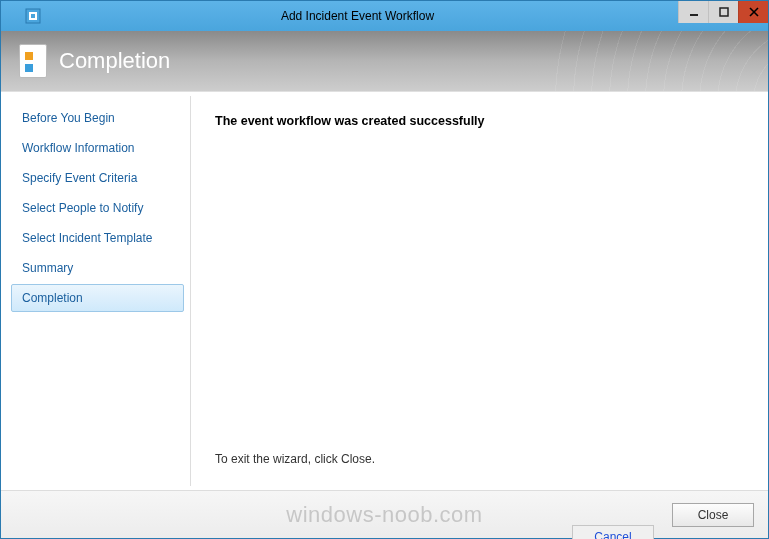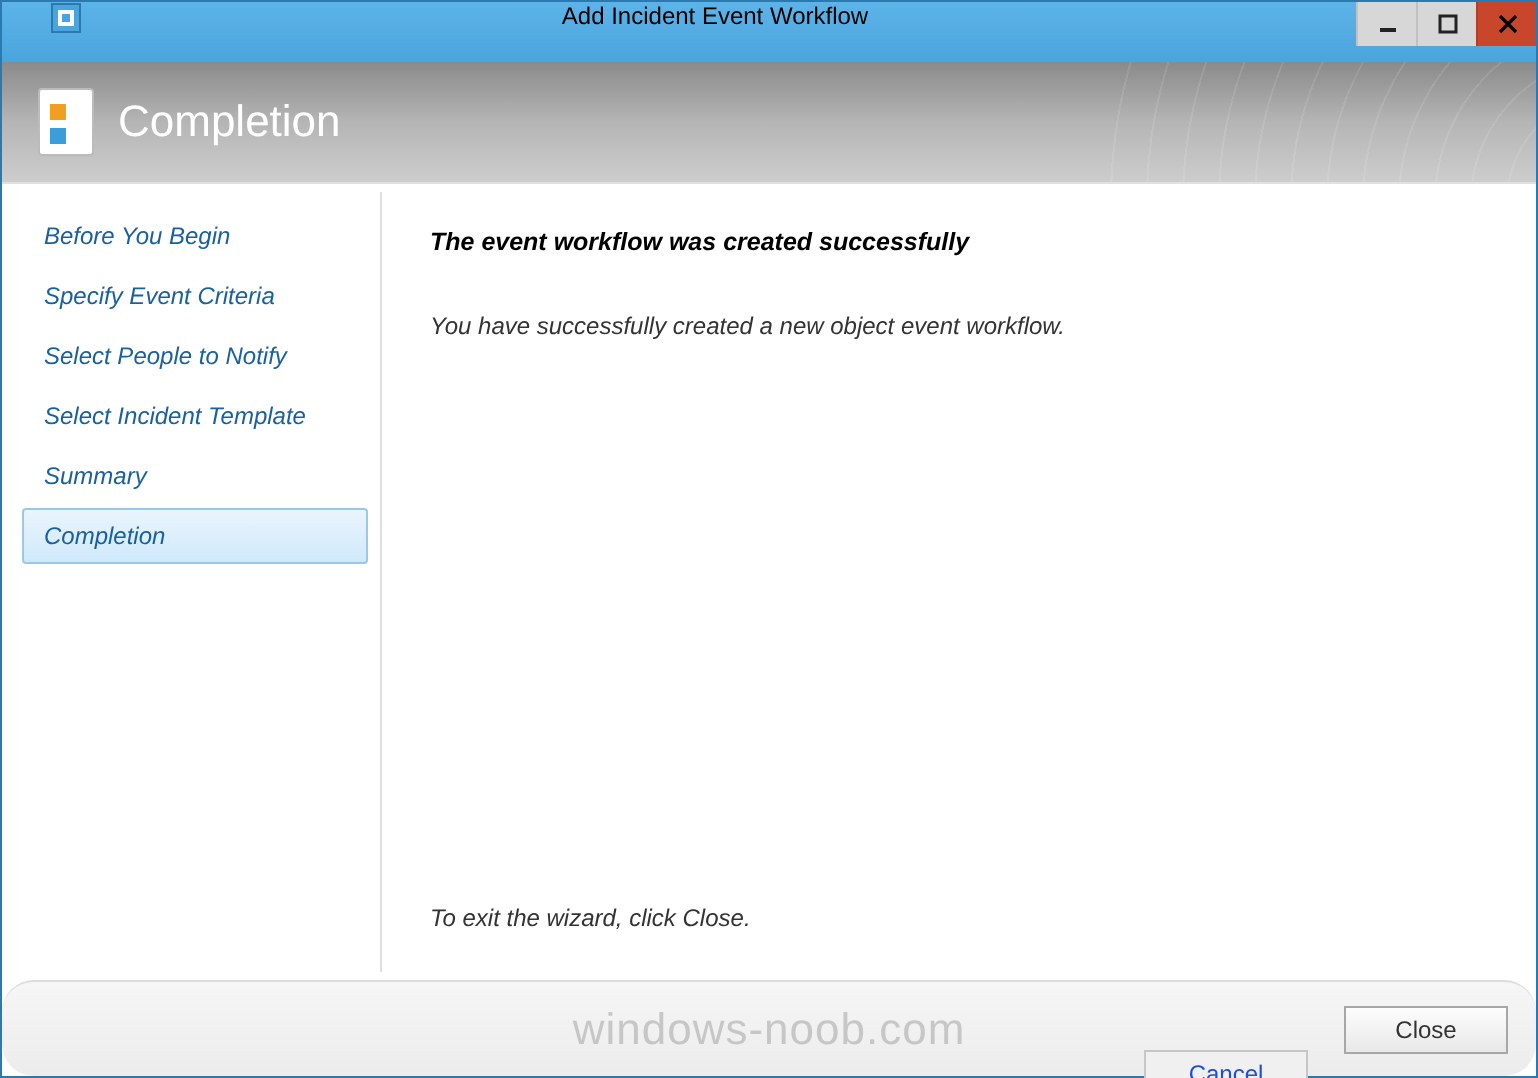--- a/index.html
+++ b/index.html
@@ -19,20 +19,21 @@
       height: 539px;
       border: 1px solid #2a7ab0;
       background: #fff;
       display: flex;
       flex-direction: column;
     }
     .titlebar {
       height: 30px;
       background: linear-gradient(to bottom, #5db3e8, #4aa5dd);
       display: flex;
+      align-items: center;
       padding-left: 24px;
       position: relative;
     }
     .titlebar-icon {
       width: 16px;
       height: 16px;
       margin-right: 6px;
     }
     .titlebar-title {
       flex: 1;
@@ -115,21 +116,20 @@
       color: #fff;
       font-size: 22px;
       font-weight: 300;
     }
     .body-area {
       flex: 1;
       display: flex;
       border-top: 1px solid #e0e0e0;
       padding: 4px;
       background: #fff;
-      font-style: italic;
     }
     .sidebar {
       width: 186px;
       padding: 8px 6px 8px 6px;
       border-right: 1px solid #ddd;
     }
     .step {
       padding: 6px 10px;
       font-size: 12px;
       color: #1a5f9e;
@@ -166,21 +166,20 @@
     }
     .footer {
       height: 48px;
       border-top: 1px solid #ddd;
       background: linear-gradient(to bottom, #f6f6f6, #ececec);
       display: flex;
       align-items: center;
       justify-content: flex-end;
       padding-right: 14px;
       position: relative;
-      border-radius: 16px;
     }
     .footer button {
       min-width: 82px;
       height: 24px;
       margin-left: 8px;
       font-size: 12px;
       font-family: inherit;
       background: linear-gradient(to bottom, #fdfdfd, #e8e8e8);
       border: 1px solid #a7a7a7;
       color: #333;
@@ -243,30 +242,30 @@
   </div>
 
   <div class="header-band">
     <div class="header-icon"></div>
     <div class="header-title">Completion</div>
   </div>
 
   <div class="body-area">
     <div class="sidebar">
       <div class="step">Before You Begin</div>
+      <div class="step">Workflow Information</div>
       <div class="step">Specify Event Criteria</div>
       <div class="step">Select People to Notify</div>
       <div class="step">Select Incident Template</div>
       <div class="step">Summary</div>
       <div class="step active">Completion</div>
     </div>
 
     <div class="content">
       <div class="content-heading">The event workflow was created successfully</div>
-      <div class="content-msg">You have successfully created a new object event workflow.</div>
       <div class="content-exit">To exit the wizard, click Close.</div>
     </div>
   </div>
 
   <div class="footer">
     <span class="watermark">windows-noob.com</span>
     <button data-disabled="true">Cancel</button>
     <span class="btn-gap"></span>
     <button>Close</button>
   </div>

